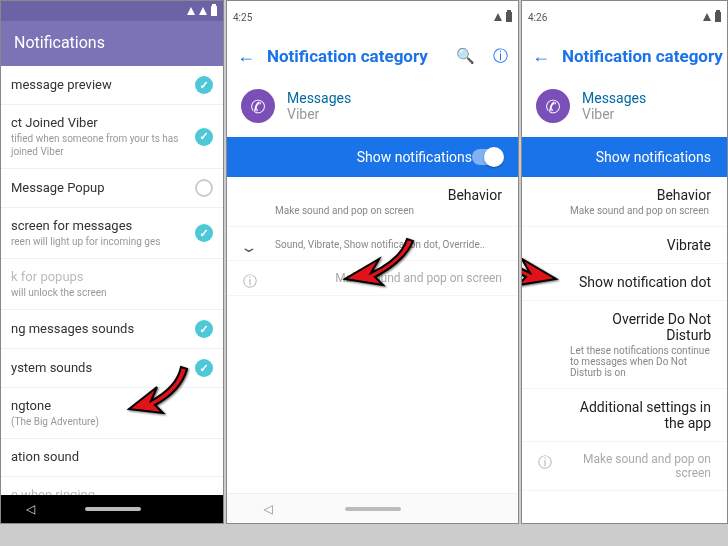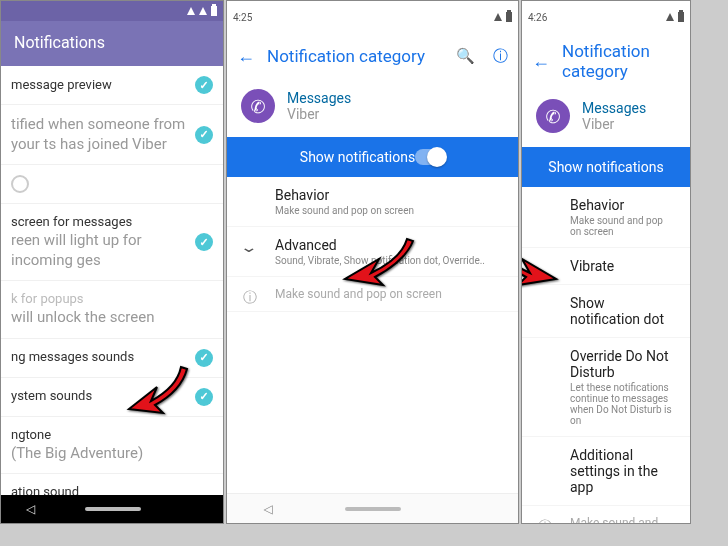--- a/index.html
+++ b/index.html
@@ -1,55 +1,55 @@
 <!DOCTYPE html>
 <html><head>
 <meta charset="utf-8">
 <style>
   * { box-sizing: border-box; margin: 0; padding: 0; }
   body { font-family: Roboto, -apple-system, sans-serif; background: #ccc; width: 728px; height: 546px; overflow: hidden; position: relative; }
   .panels { display: flex; width: 728px; height: 546px; }
   .panel { position: relative; background: #fff; overflow: hidden; border: 1px solid #888; flex: none; height: 524px; }
   .p1 { width: 224px; }
   .p2 { width: 293px; margin-left: 2px; }
-  .p3 { width: 170px; margin-left: 2px; }
+  .p3 { width: 207px; margin-left: 2px; }
 
   
   .status-bar { height: 20px; background: #6c63a7; display: flex; justify-content: flex-end; align-items: center; padding: 0 6px; gap: 4px; color: #fff; font-size: 10px; }
   .vb-header { background: #7a73b5; color: #fff; padding: 12px 13px 14px; font-size: 16px; }
   .vb-list { }
   .vb-item { display: flex; align-items: center; padding: 10px 10px; border-bottom: 1px solid #f0f0f0; gap: 1px; }
   .vb-text { flex: 1; min-width: 0; }
   .vb-title { font-size: 13px; color: #333; margin-bottom: 2px; white-space: nowrap; overflow: hidden; text-overflow: clip; }
-  .vb-sub { font-size: 15px; color: #999; line-height: 1.3; }
+  .vb-sub { font-size: 10px; color: #999; line-height: 1.3; }
   .vb-title.dis { color: #bbb; }
   .chk { width: 18px; height: 18px; border-radius: 50%; flex: none; display: flex; align-items: center; justify-content: center; }
   .chk.on { background: #4ec8d6; }
   .chk.on::after { content: '✓'; color: #fff; font-size: 11px; font-weight: bold; }
   .chk.off { border: 2px solid #ccc; background: transparent; }
   .nav1 { position: absolute; bottom: 0; left: 0; right: 0; height: 28px; background: #000; display: flex; align-items: center; justify-content: space-around; color: #ddd; }
   .nav1 span, .nav2 div { font-size: 12px; }
   .pill { width: 56px; height: 4px; border-radius: 3px; background: #bbb; }
 
   
   .status2 { height: 20px; display: flex; align-items: center; padding: 16px 6px; font-size: 10px; color: #555; justify-content: space-between; }
   .status2 .ri { display: flex; gap: 4px; align-items: center; }
   .hdr2 { display: flex; align-items: center; padding: 8px 4px; gap: 6px; }
   .hdr2 .back { color: #1a73e8; font-size: 18px; padding: 4px 6px; }
-  .hdr2 .title { color: #1a73e8; font-size: 17px; font-weight: 400; flex: 1; }
+  .hdr2 .title { color: #1a73e8; font-size: 17px; font-weight: 700; flex: 1; }
   .hdr2 .ico { color: #1a73e8; font-size: 15px; padding: 4px 6px; }
   .app-row { display: flex; align-items: center; padding: 10px 12px 14px 14px; gap: 12px; }
   .app-icon { width: 34px; height: 34px; border-radius: 50%; background: #7a4fb8; display: flex; align-items: center; justify-content: center; color: #fff; font-size: 18px; }
   .app-name { font-size: 14px; color: #0369a1; }
   .app-sub { font-size: 14px; color: #999; }
-  .show-row { background: #1a73e8; color: #fff; padding: 12px 16px; display: flex; align-items: center; justify-content: center; font-size: 14px; }
+  .show-row { background: #1a73e8; color: #fff; padding: 12px 16px; display: flex; align-items: center; justify-content: flex-end; font-size: 14px; }
   .toggle { width: 30px; height: 16px; background: rgba(255,255,255,.45); border-radius: 8px; position: relative; }
   .toggle::after { content: ''; position: absolute; right: -2px; top: -2px; width: 20px; height: 20px; background: #fff; border-radius: 50%; box-shadow: 0 1px 2px rgba(0,0,0,.3); }
   .s-item { padding: 10px 16px 10px 48px; border-bottom: 1px solid #f4f4f4; position: relative; }
-  .s-item .t { font-size: 14px; color: #222; }
+  .s-item .t { font-size: 14px; color: #222; text-align: right; }
   .s-item .s { font-size: 10px; color: #888; margin-top: 2px; }
   .s-item.adv::before { content: '⌄'; position: absolute; left: 16px; top: 12px; color: #555; font-size: 14px; transform: scaleX(1.6); }
   .s-item.info::before { content: 'ⓘ'; position: absolute; left: 16px; top: 12px; color: #aaa; font-size: 14px; }
   .s-item.info .t { color: #aaa; font-size: 12px; }
   .nav2 { position: absolute; bottom: 0; left: 0; right: 0; height: 30px; background: #fafafa; display: flex; align-items: center; justify-content: space-around; color: #888; border-top: 1px solid #eee; }
 
   
   .arrow { position: absolute; z-index: 50; filter: drop-shadow(1px 1px 1px rgba(0,0,0,.6)); pointer-events: none; }
   .arrow svg { display: block; }
 
@@ -72,26 +72,30 @@
     <div class="vb-header">Notifications</div>
     <div class="vb-list" id="p1list">
         <div class="vb-item">
           <div class="vb-text">
             <div class="vb-title">message preview</div>
           </div>
           <div class="chk on"></div>
         </div>
         <div class="vb-item">
           <div class="vb-text">
+            <div class="vb-title">ct Joined Viber</div>
             <div class="vb-sub">tified when someone from your
 ts has joined Viber</div>
           </div>
           <div class="chk on"></div>
         </div>
         <div class="vb-item">
+          <div class="vb-text">
+            <div class="vb-title">Message Popup</div>
+          </div>
           <div class="chk off"></div>
         </div>
         <div class="vb-item">
           <div class="vb-text">
             <div class="vb-title">screen for messages</div>
             <div class="vb-sub">reen will light up for incoming
 ges</div>
           </div>
           <div class="chk on"></div>
         </div>
@@ -166,21 +170,20 @@
     <div class="show-row">
       <span>Show notifications</span>
       <span class="toggle"></span>
     </div>
     <div id="p2list">
         <div class="s-item">
           <div class="t">Behavior</div>
           <div class="s">Make sound and pop on screen</div>
         </div>
         <div class="s-item adv">
-          <div class="t">Advanced</div>
           <div class="s">Sound, Vibrate, Show notification dot, Override..</div>
         </div>
         <div class="s-item info">
           <div class="t">Make sound and pop on screen</div>
         </div>
       </div>
     <div class="nav2">
       <div>◁</div>
       <div class="pill"></div>
       <div style="visibility:hidden">□</div>

